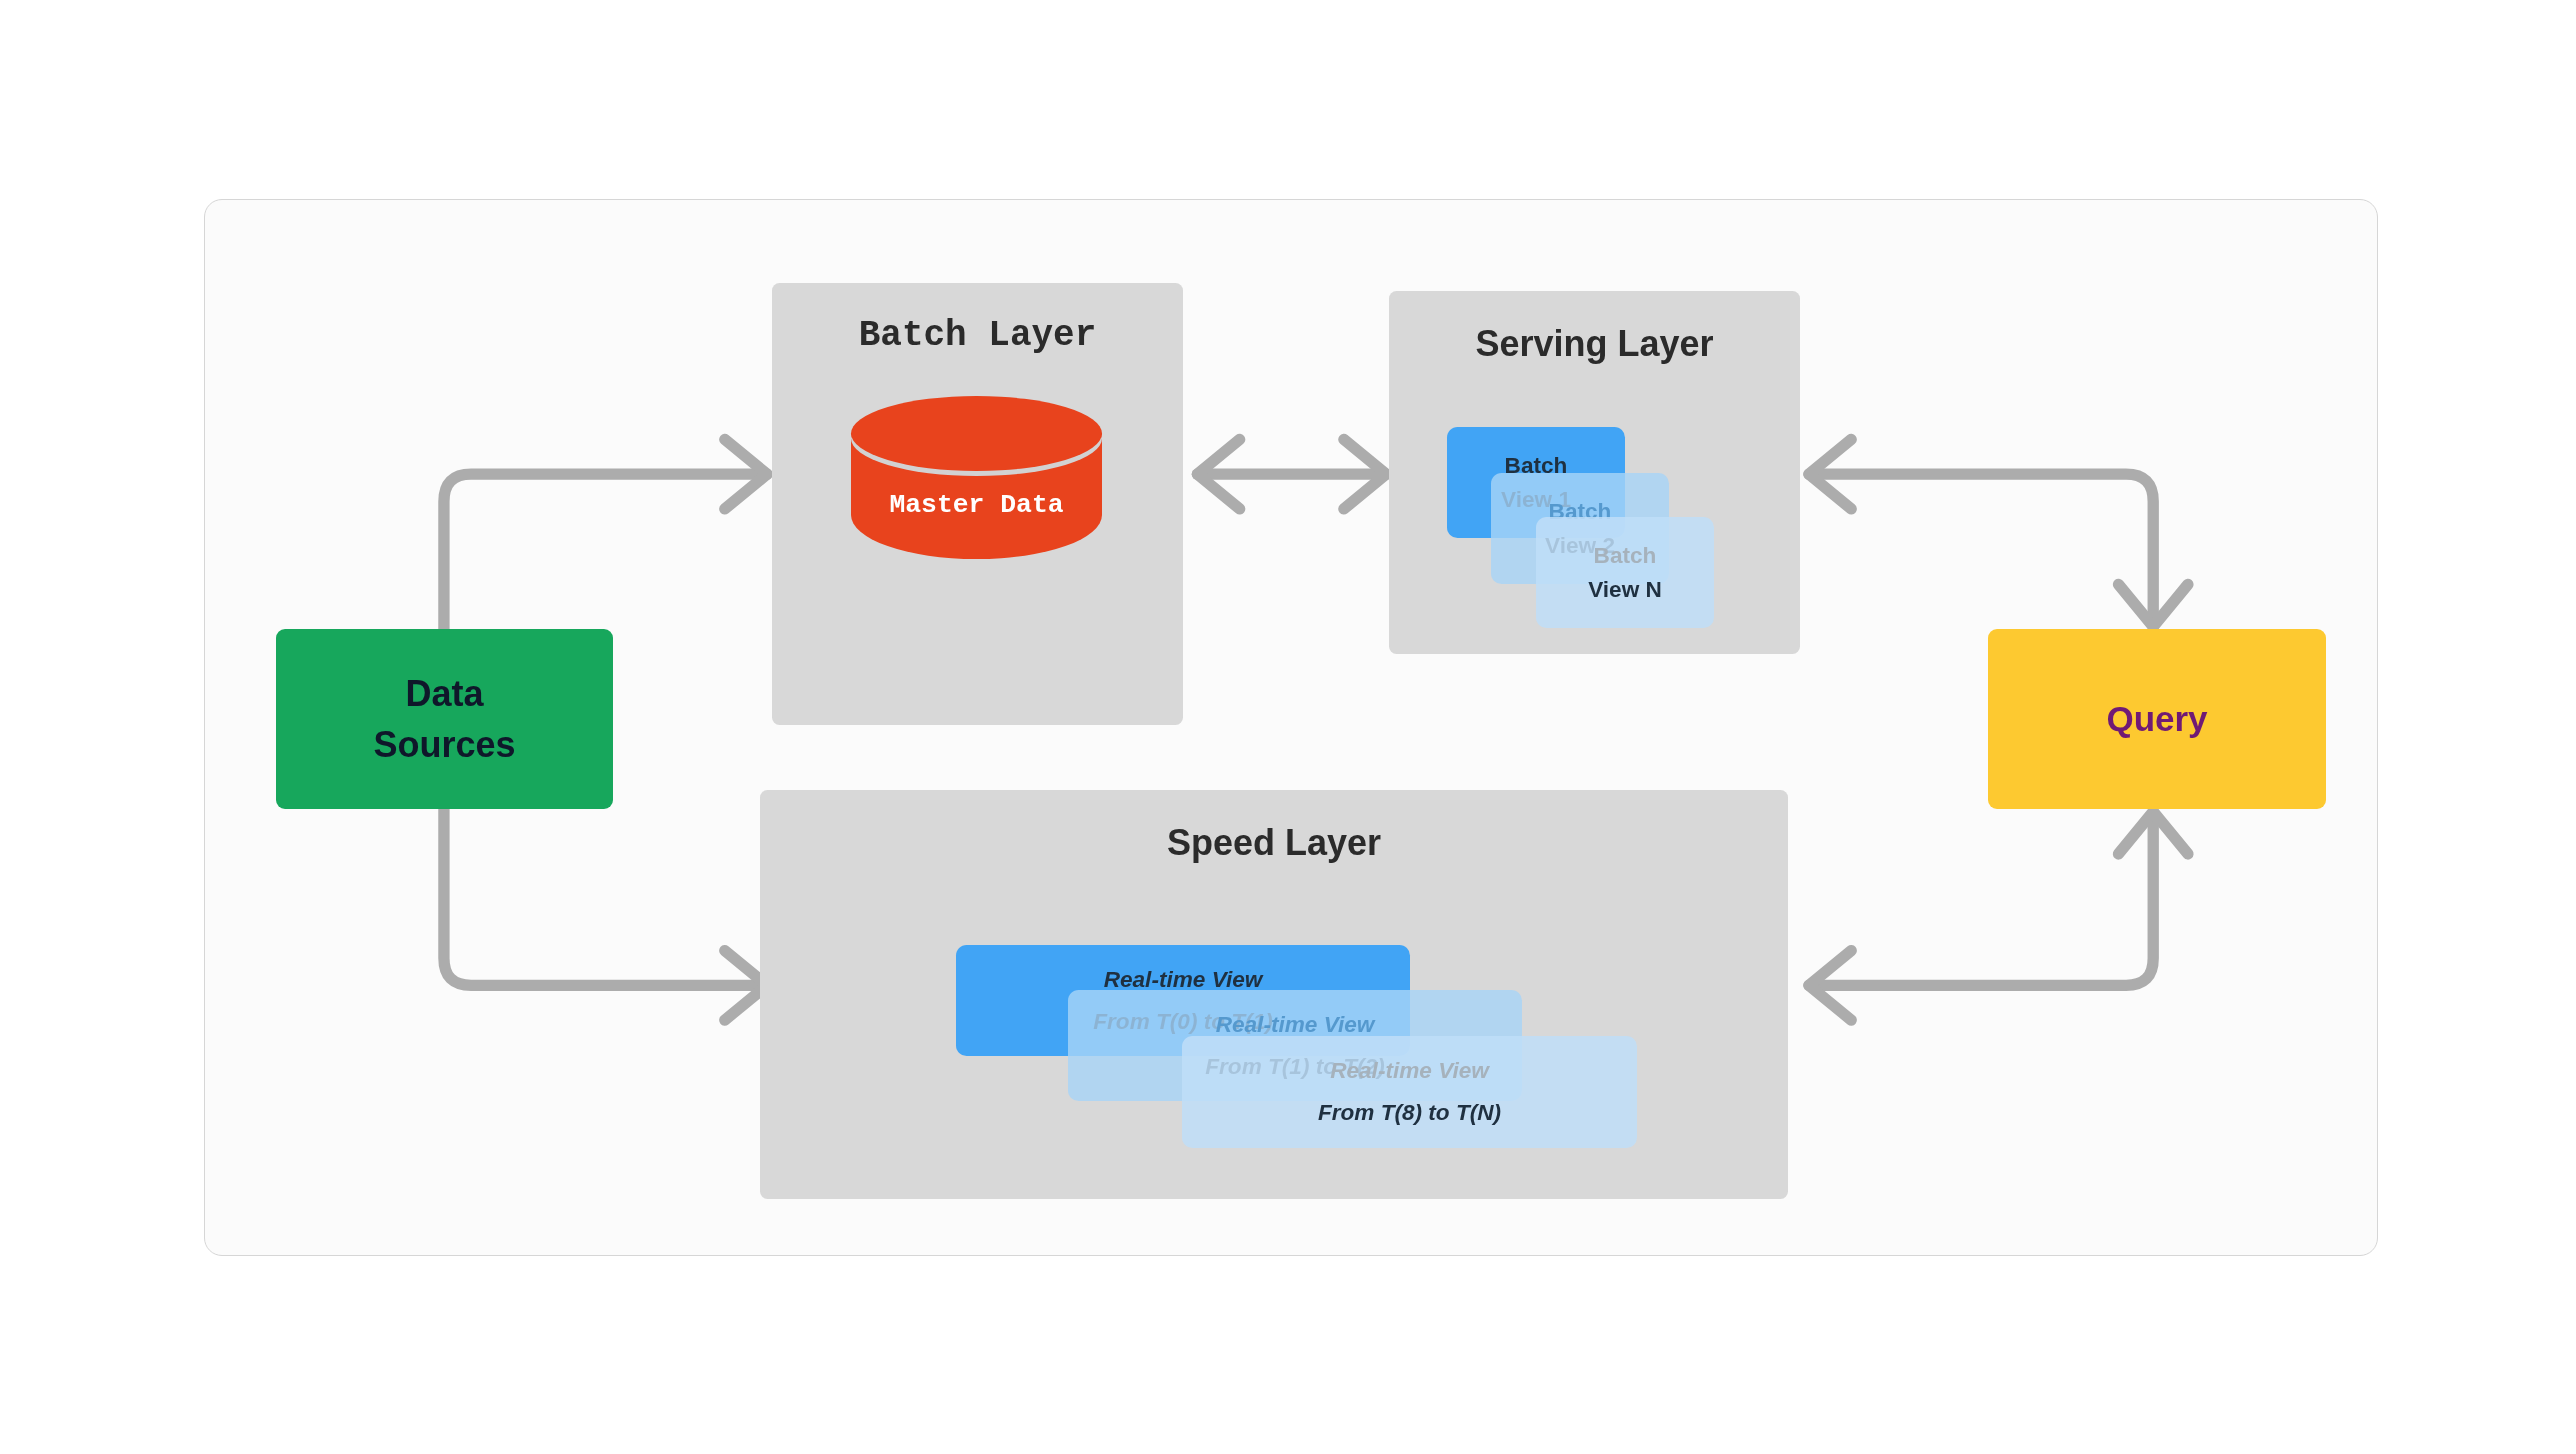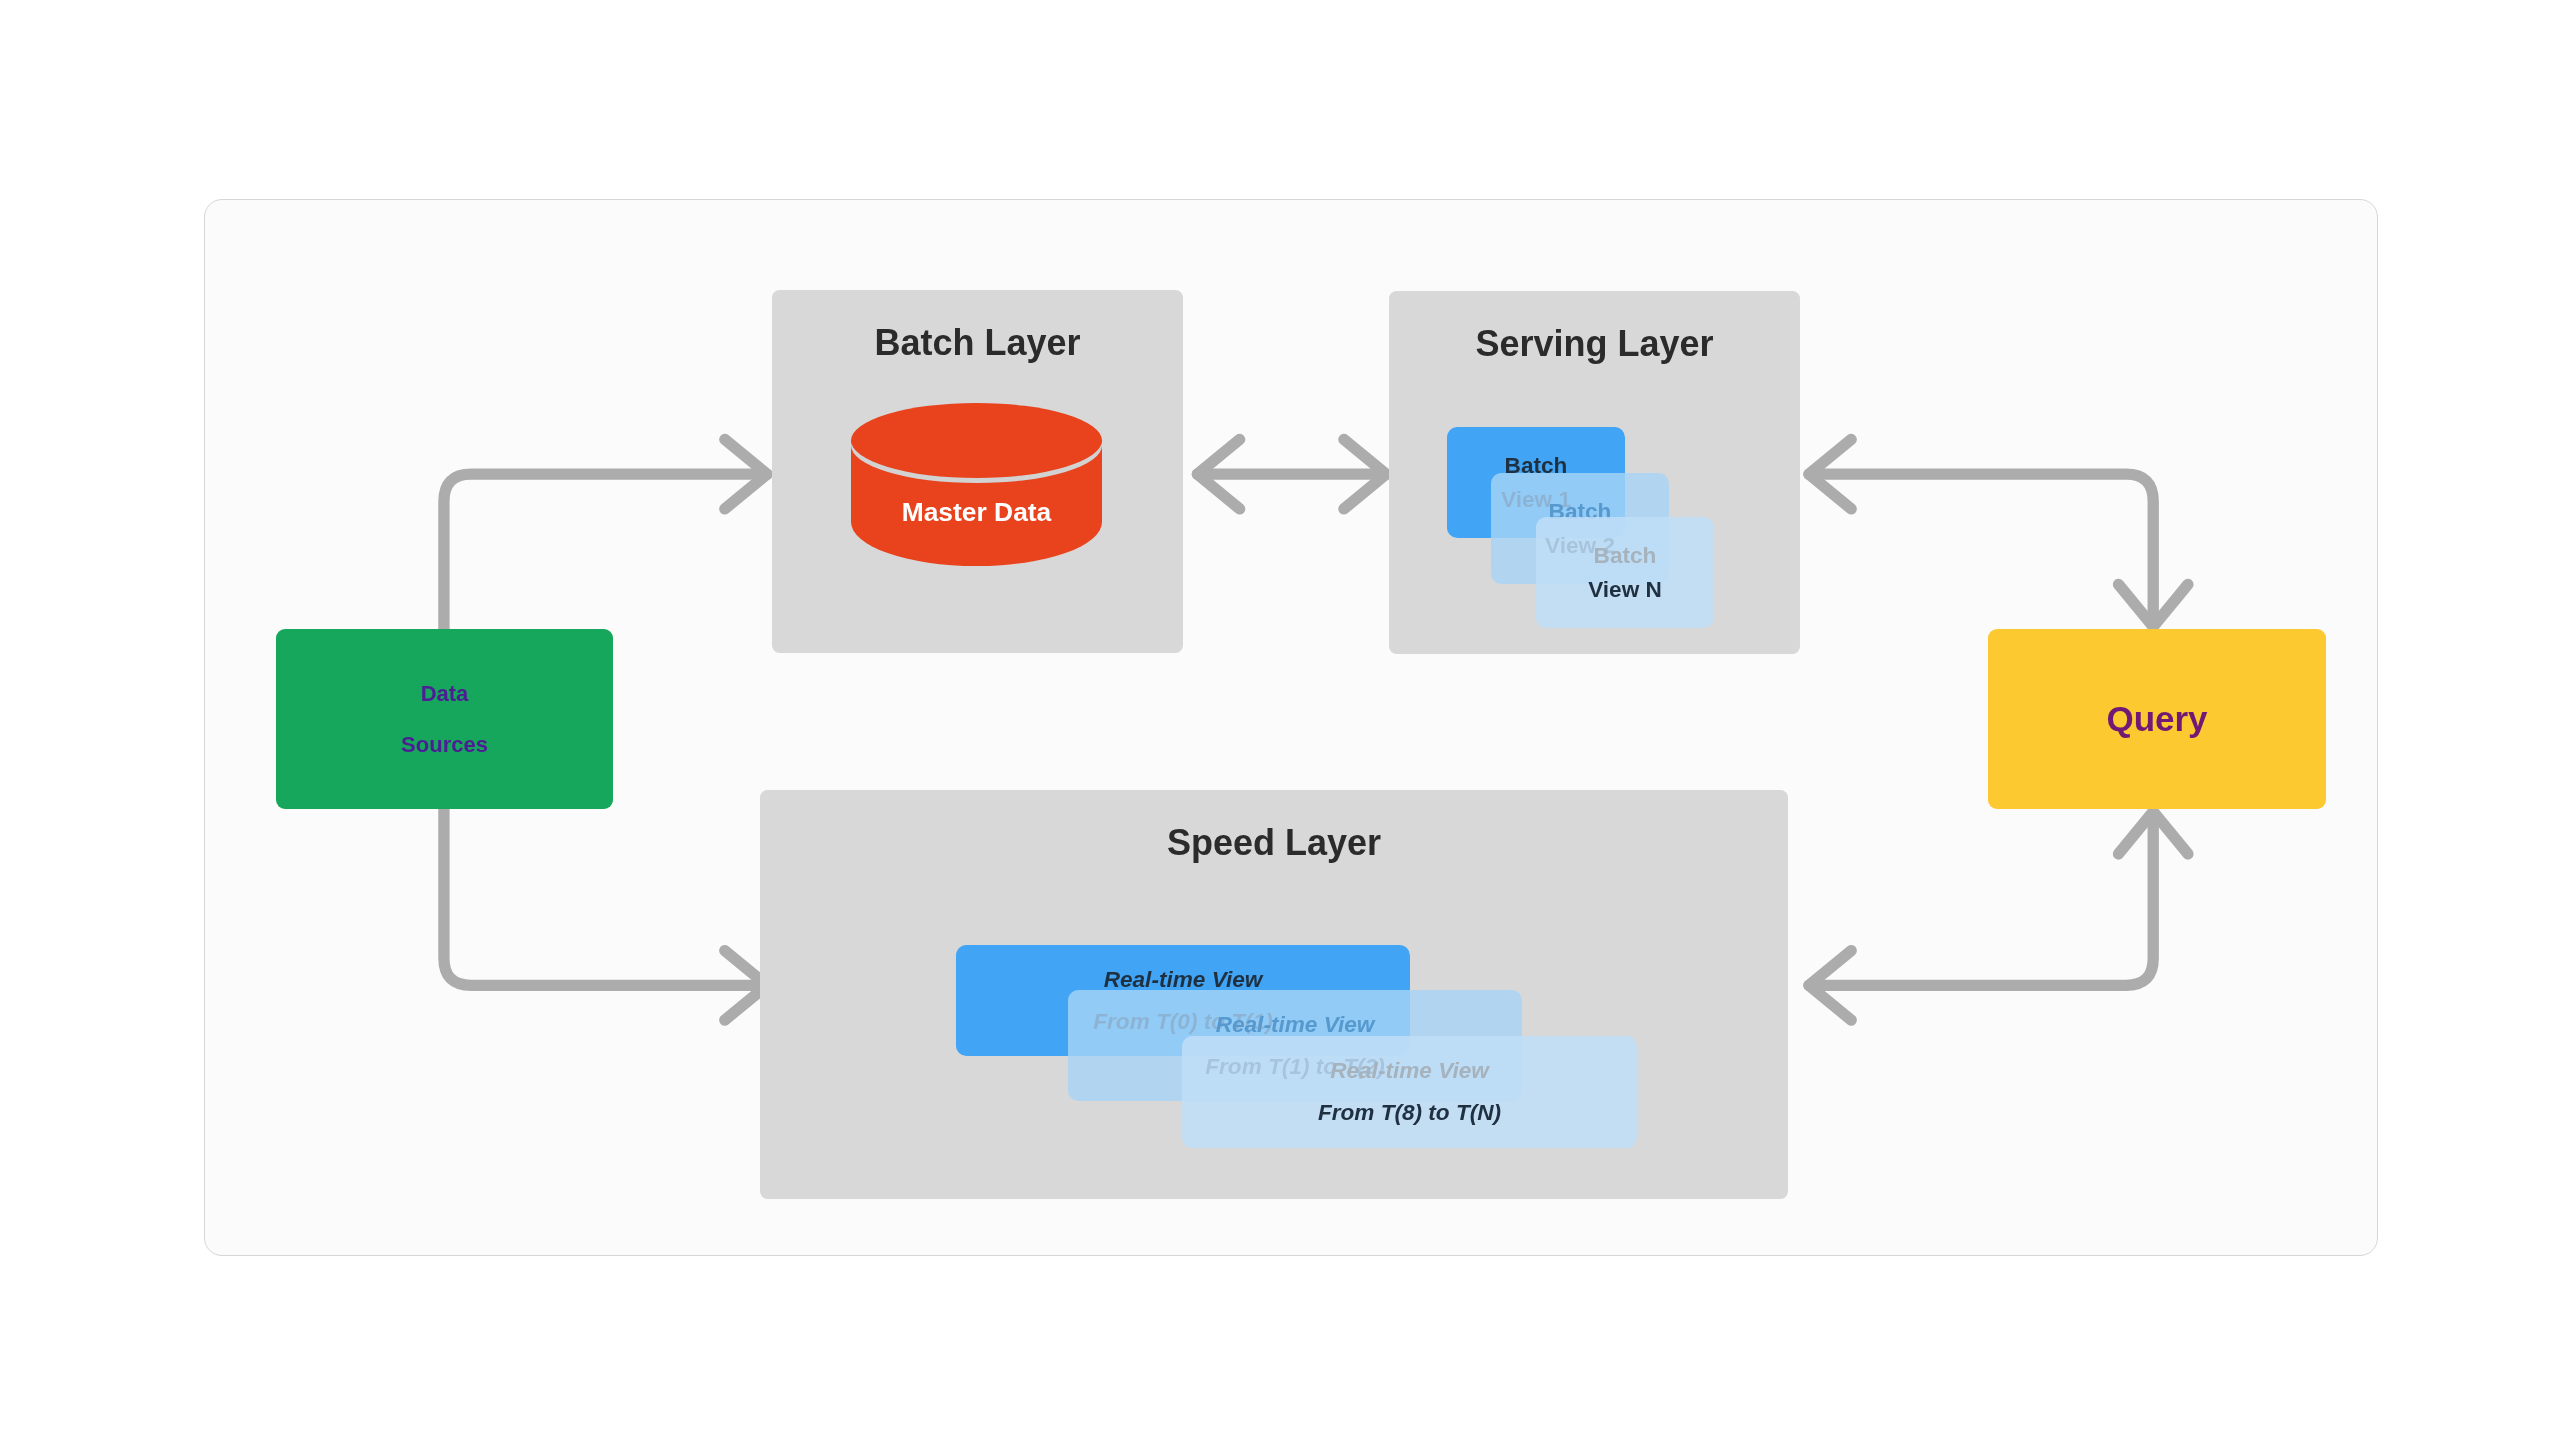--- a/index.html
+++ b/index.html
@@ -3,30 +3,30 @@
 <meta charset="utf-8">
 <style>
   html,body{margin:0;padding:0;background:#FFFFFF;}
   #canvas{position:relative;width:2576px;height:1455px;background:#FFFFFF;overflow:hidden;
           font-family:"Liberation Sans", sans-serif;}
   
   .card{position:absolute;left:204px;top:199px;width:2174px;height:1057px;background:#FBFBFB;
         border:1.5px solid #D6D6D6;border-radius:18px;box-sizing:border-box;}
   
   .layer{position:absolute;background:#D8D8D8;border-radius:7.5px;}
-  #batch-layer{left:772px;top:290px;width:411px;height:363px;}
+  #batch-layer{left:772px;top:283px;width:411px;height:442px;font-family:Liberation Mono, monospace;}
   #serving-layer{left:1389px;top:291px;width:411px;height:363px;}
   #speed-layer{left:760px;top:790px;width:1028px;height:409px;}
   .layer-title{position:absolute;top:33px;left:0;right:0;text-align:center;font-size:36px;
                font-weight:700;color:#2B2B2B;line-height:39px;}
   
   .pill{position:absolute;border-radius:9px;display:flex;flex-direction:column;align-items:center;
         justify-content:center;font-weight:700;}
-  #data-sources{left:276px;top:629px;width:337px;height:180px;background:#17A75C;color:#4c1d95;
-                font-size:22px;line-height:51px;}
+  #data-sources{left:276px;top:629px;width:337px;height:180px;background:#17A75C;color:#0f172a;
+                font-size:36px;line-height:51px;}
   #query{left:1988px;top:629px;width:338px;height:180px;background:#FDC930;color:#701a75;
          font-size:35px;}
   
   .cylinder{position:absolute;left:852px;top:405px;width:251px;height:162px;}
   .cyl-body{position:absolute;left:0;top:38px;width:251px;height:125px;background:#E8431D;
             border-radius:0 0 125px 125px / 0 0 44px 44px;}
   .cyl-ring{position:absolute;left:0;top:5.3px;width:251px;height:75px;background:#D2D2D2;
             border-radius:50%;}
   .cyl-top{position:absolute;left:0;top:0;width:251px;height:75px;background:#E8431D;
            border-radius:50%;}

